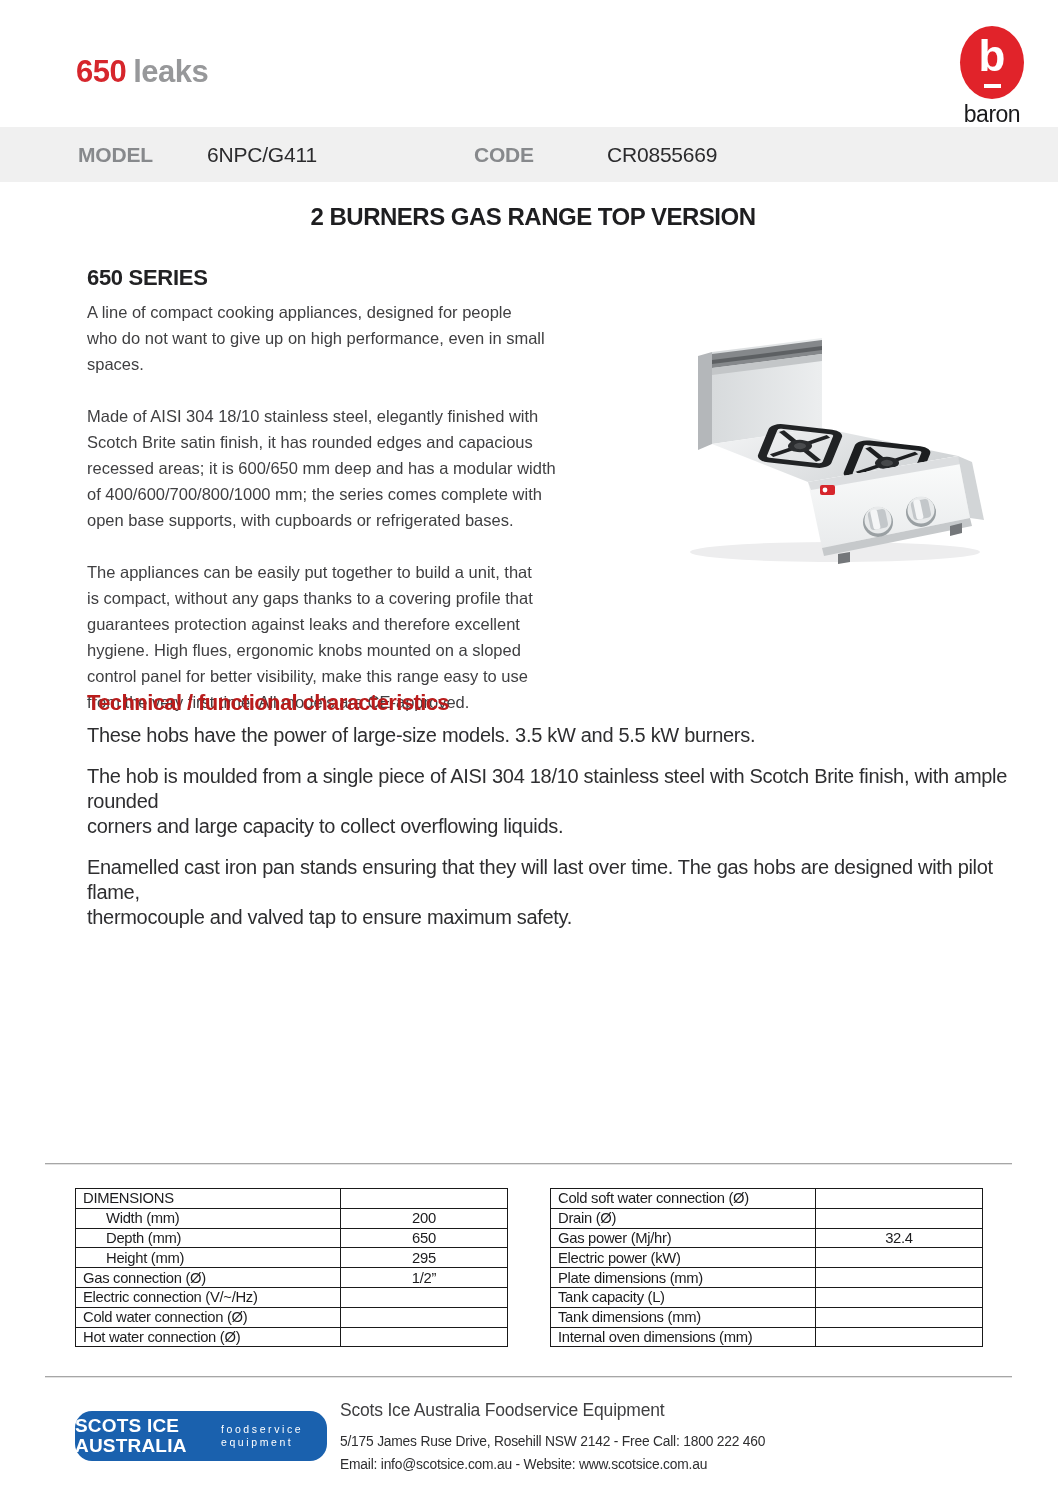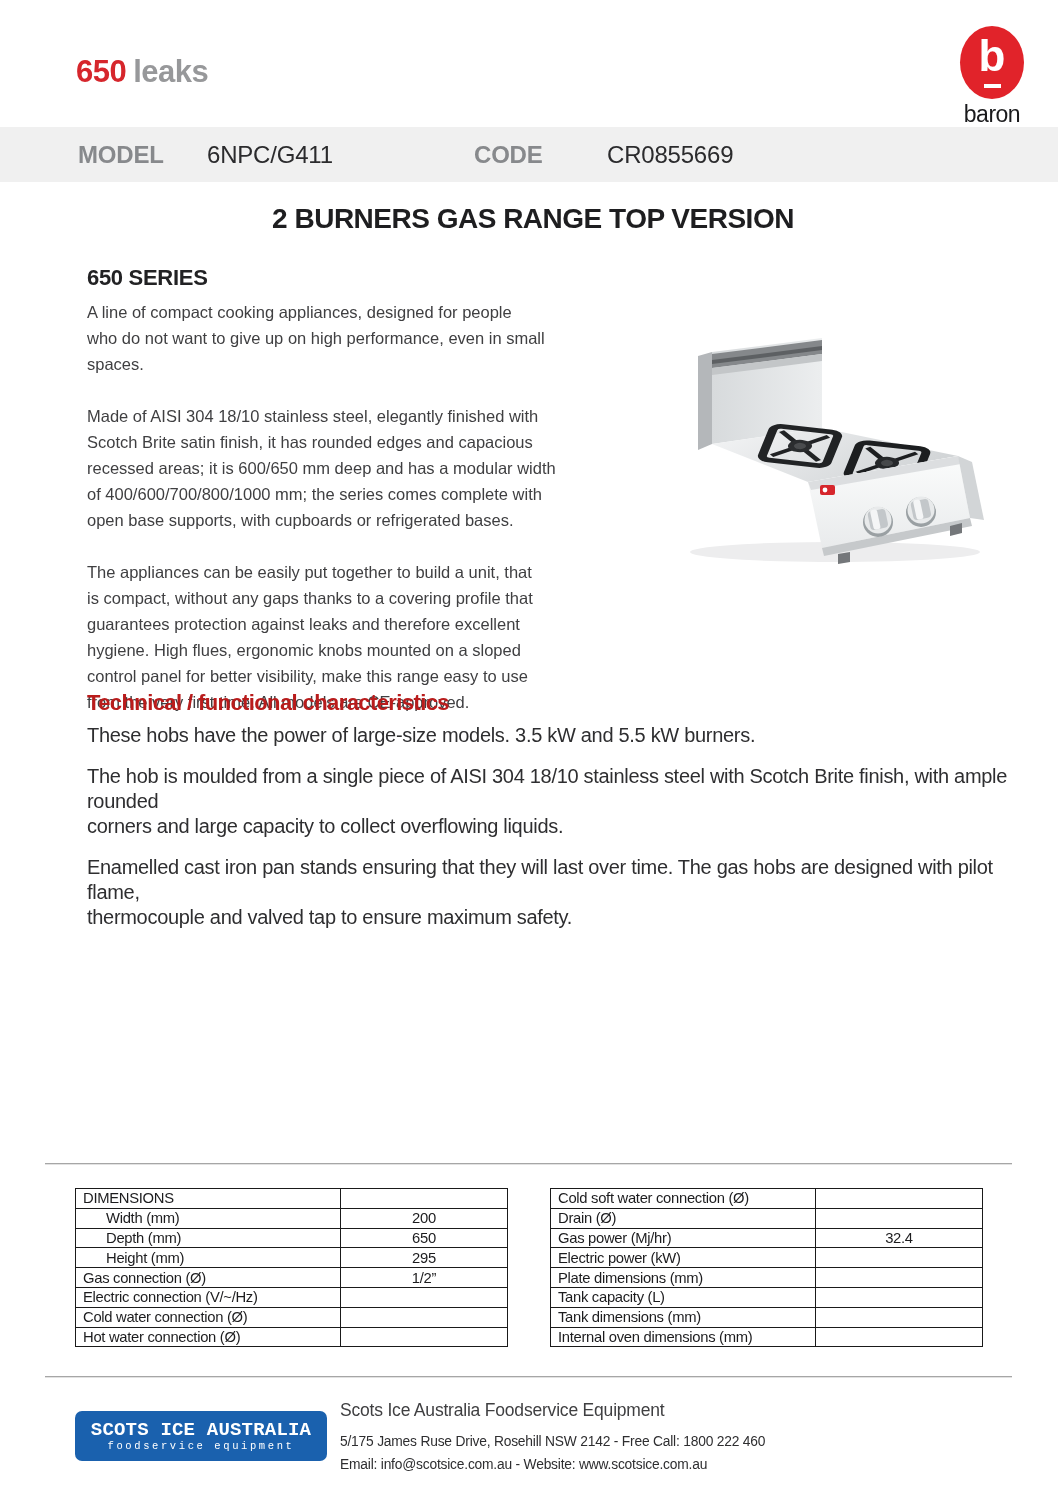--- a/index.html
+++ b/index.html
@@ -62,38 +62,38 @@
   .model-bar {
     position: absolute;
     left: 0; top: 127px;
     width: 1058px; height: 55px;
     background: #F0F0F0;
   }
   .model-bar span {
     position: absolute;
     top: 0;
     line-height: 55px;
-    font-size: 24px;
+    font-size: 21px;
     letter-spacing: -0.2px;
     text-align: center;
   }
   .bar-label { color: #87898C; font-weight: bold; }
   .bar-value { color: #2B2B2D; }
   .model-label { left: 78px; }
   .model-value { left: 207px; }
   .code-label  { left: 474px; }
   .code-value  { left: 607px; }
 
   
   .page-title {
     position: absolute;
     left: 0; top: 203px;
     width: 1058px;
     text-align: center;
-    font-size: 28px;
+    font-size: 24px;
     font-weight: bold;
     color: #1E1E20;
     letter-spacing: -0.5px;
     padding-left: 8px;
   }
 
   
   .series-heading {
     position: absolute;
     left: 87px; top: 265px;
@@ -173,27 +173,26 @@
   .spec-table td.label-cell { width: 265px; }
   .spec-table td.value-cell { width: 167px; text-align: center; }
   .spec-table tr.indent td.label-cell { padding-left: 30px; }
 
   
   .footer-logo {
     position: absolute;
     left: 75px; top: 1411px;
     width: 252px; height: 50px;
     background: #1A61AE;
-    border-radius: 7px;
+    border-radius: 17px;
     display: flex;
-    flex-direction: column;
+    flex-direction: row;
     align-items: center;
     justify-content: center;
     color: #ffffff;
-    font-family: Liberation Mono, monospace;
   }
   .footer-logo .logo-main {
     font-size: 19px;
     font-weight: bold;
     letter-spacing: 0.2px;
     line-height: 20px;
   }
   .footer-logo .logo-sub {
     font-size: 10.5px;
     letter-spacing: 2.6px;

